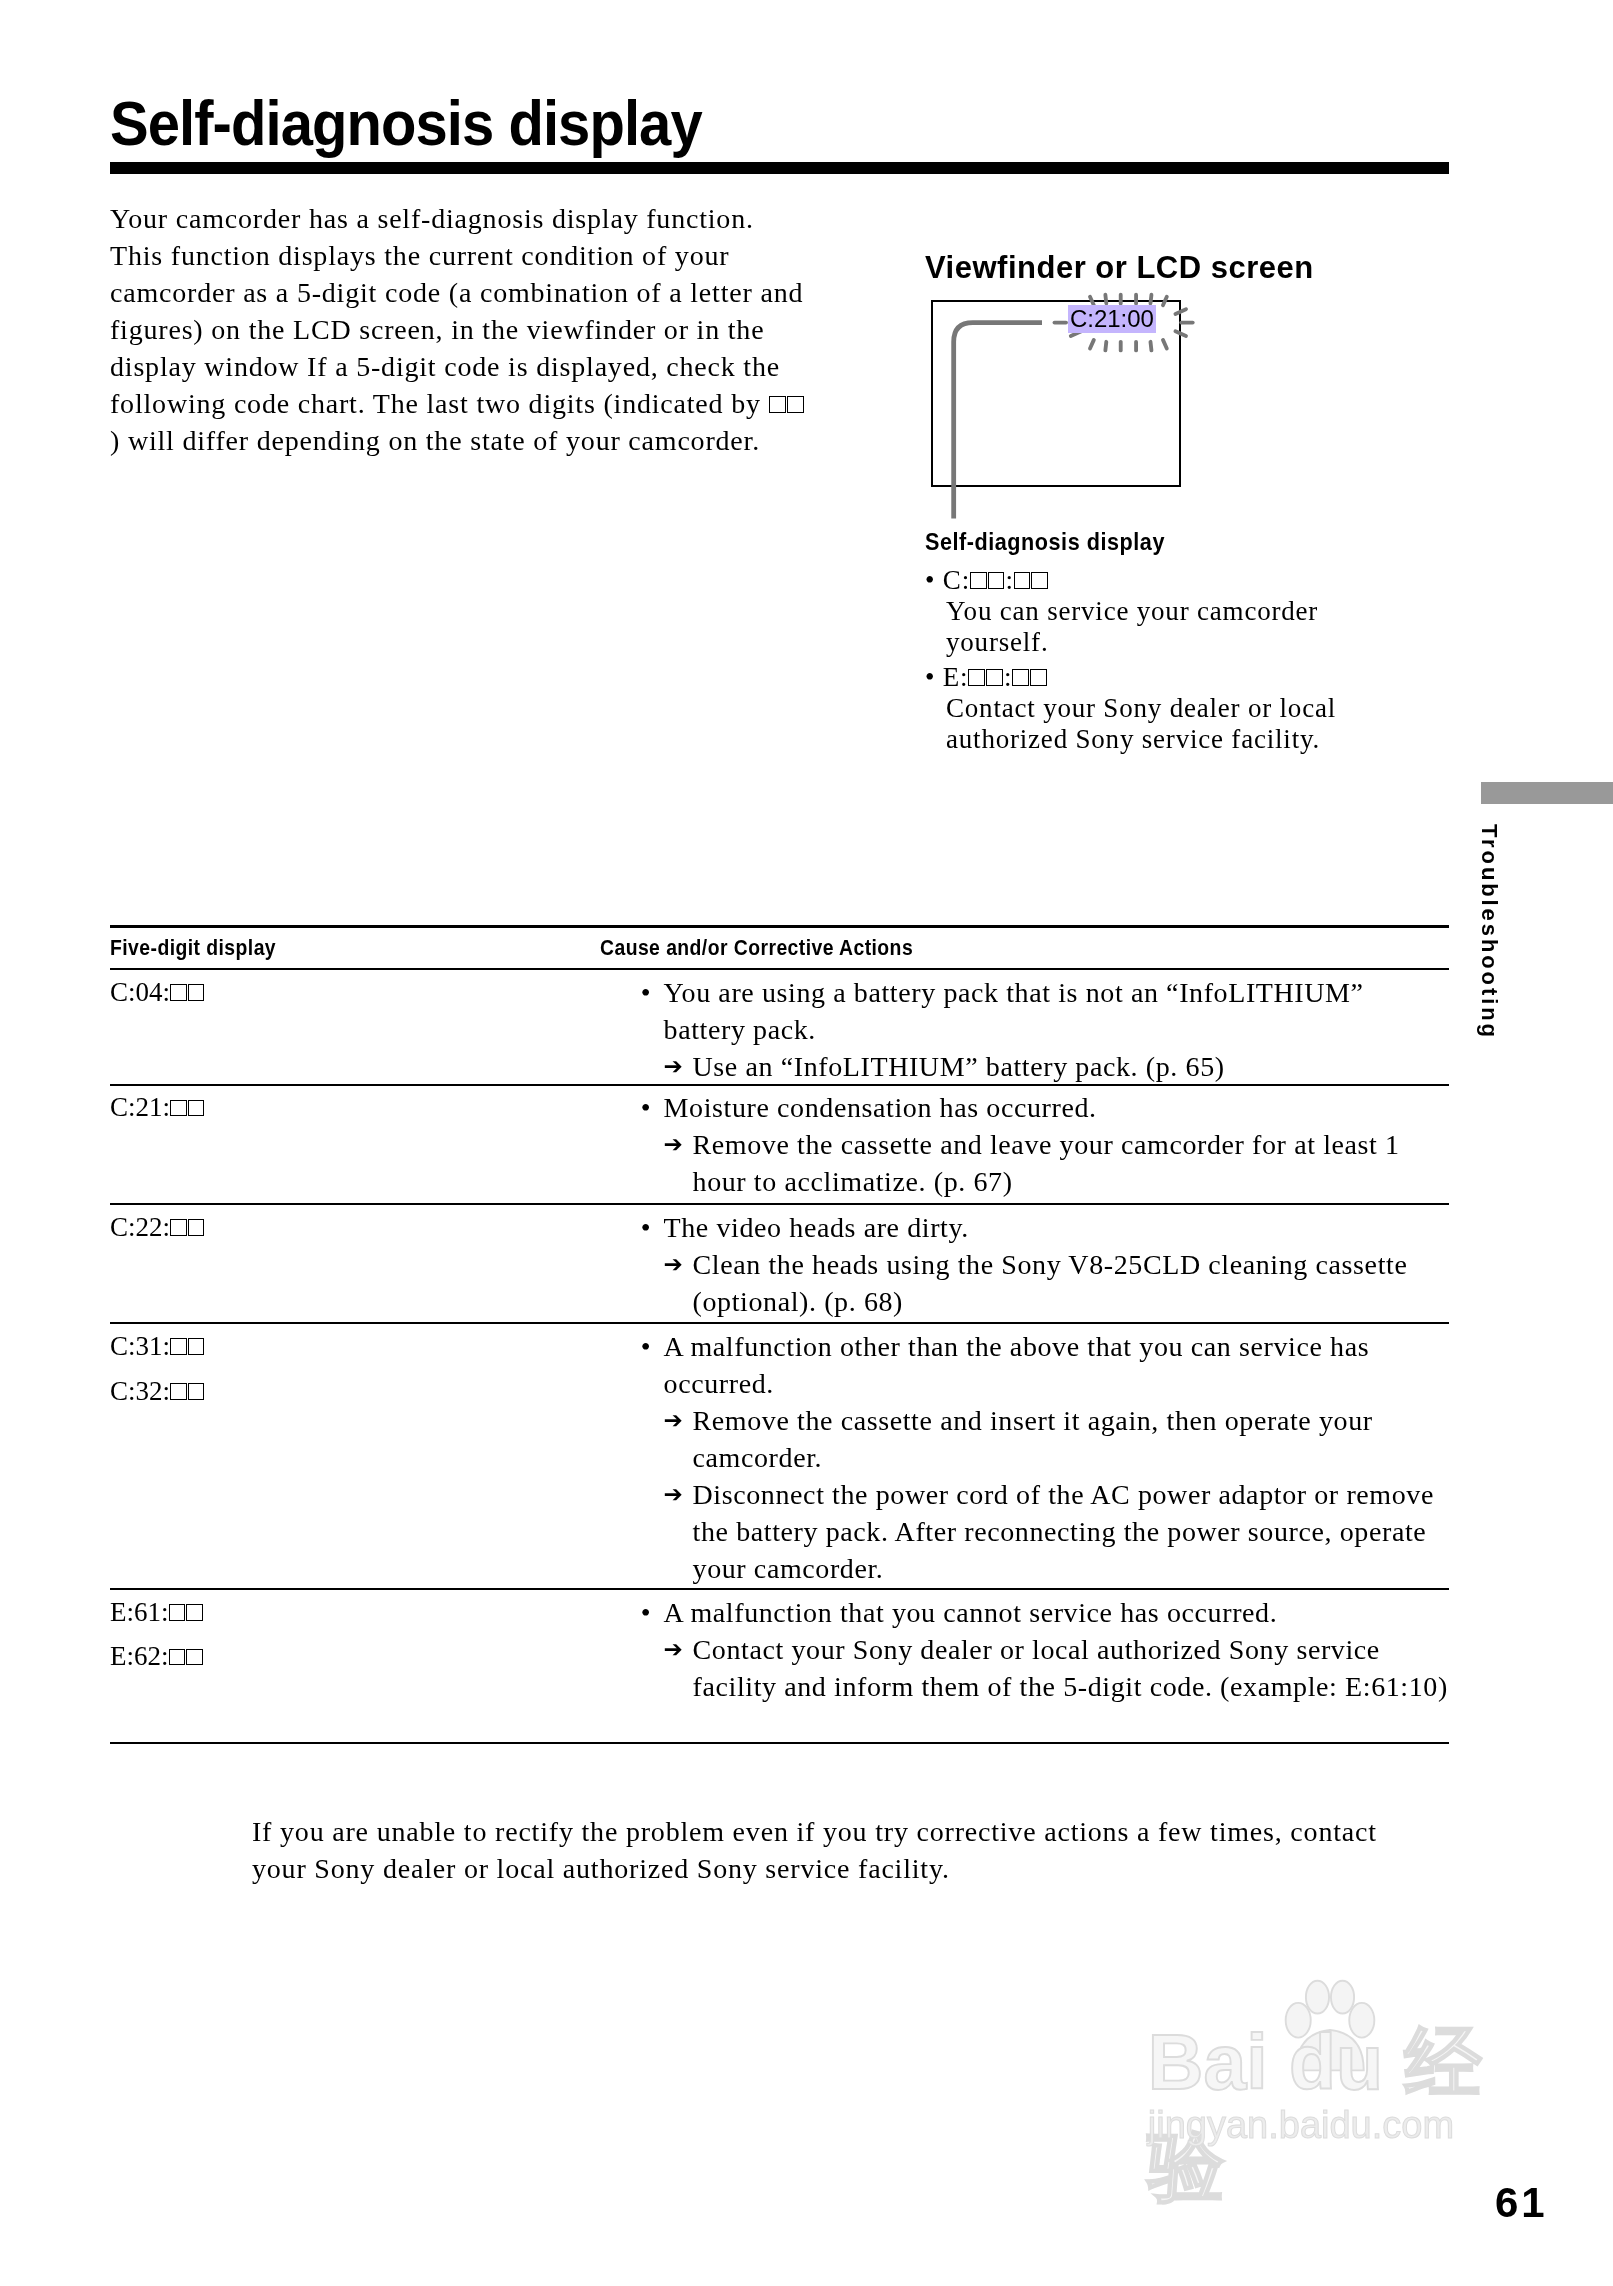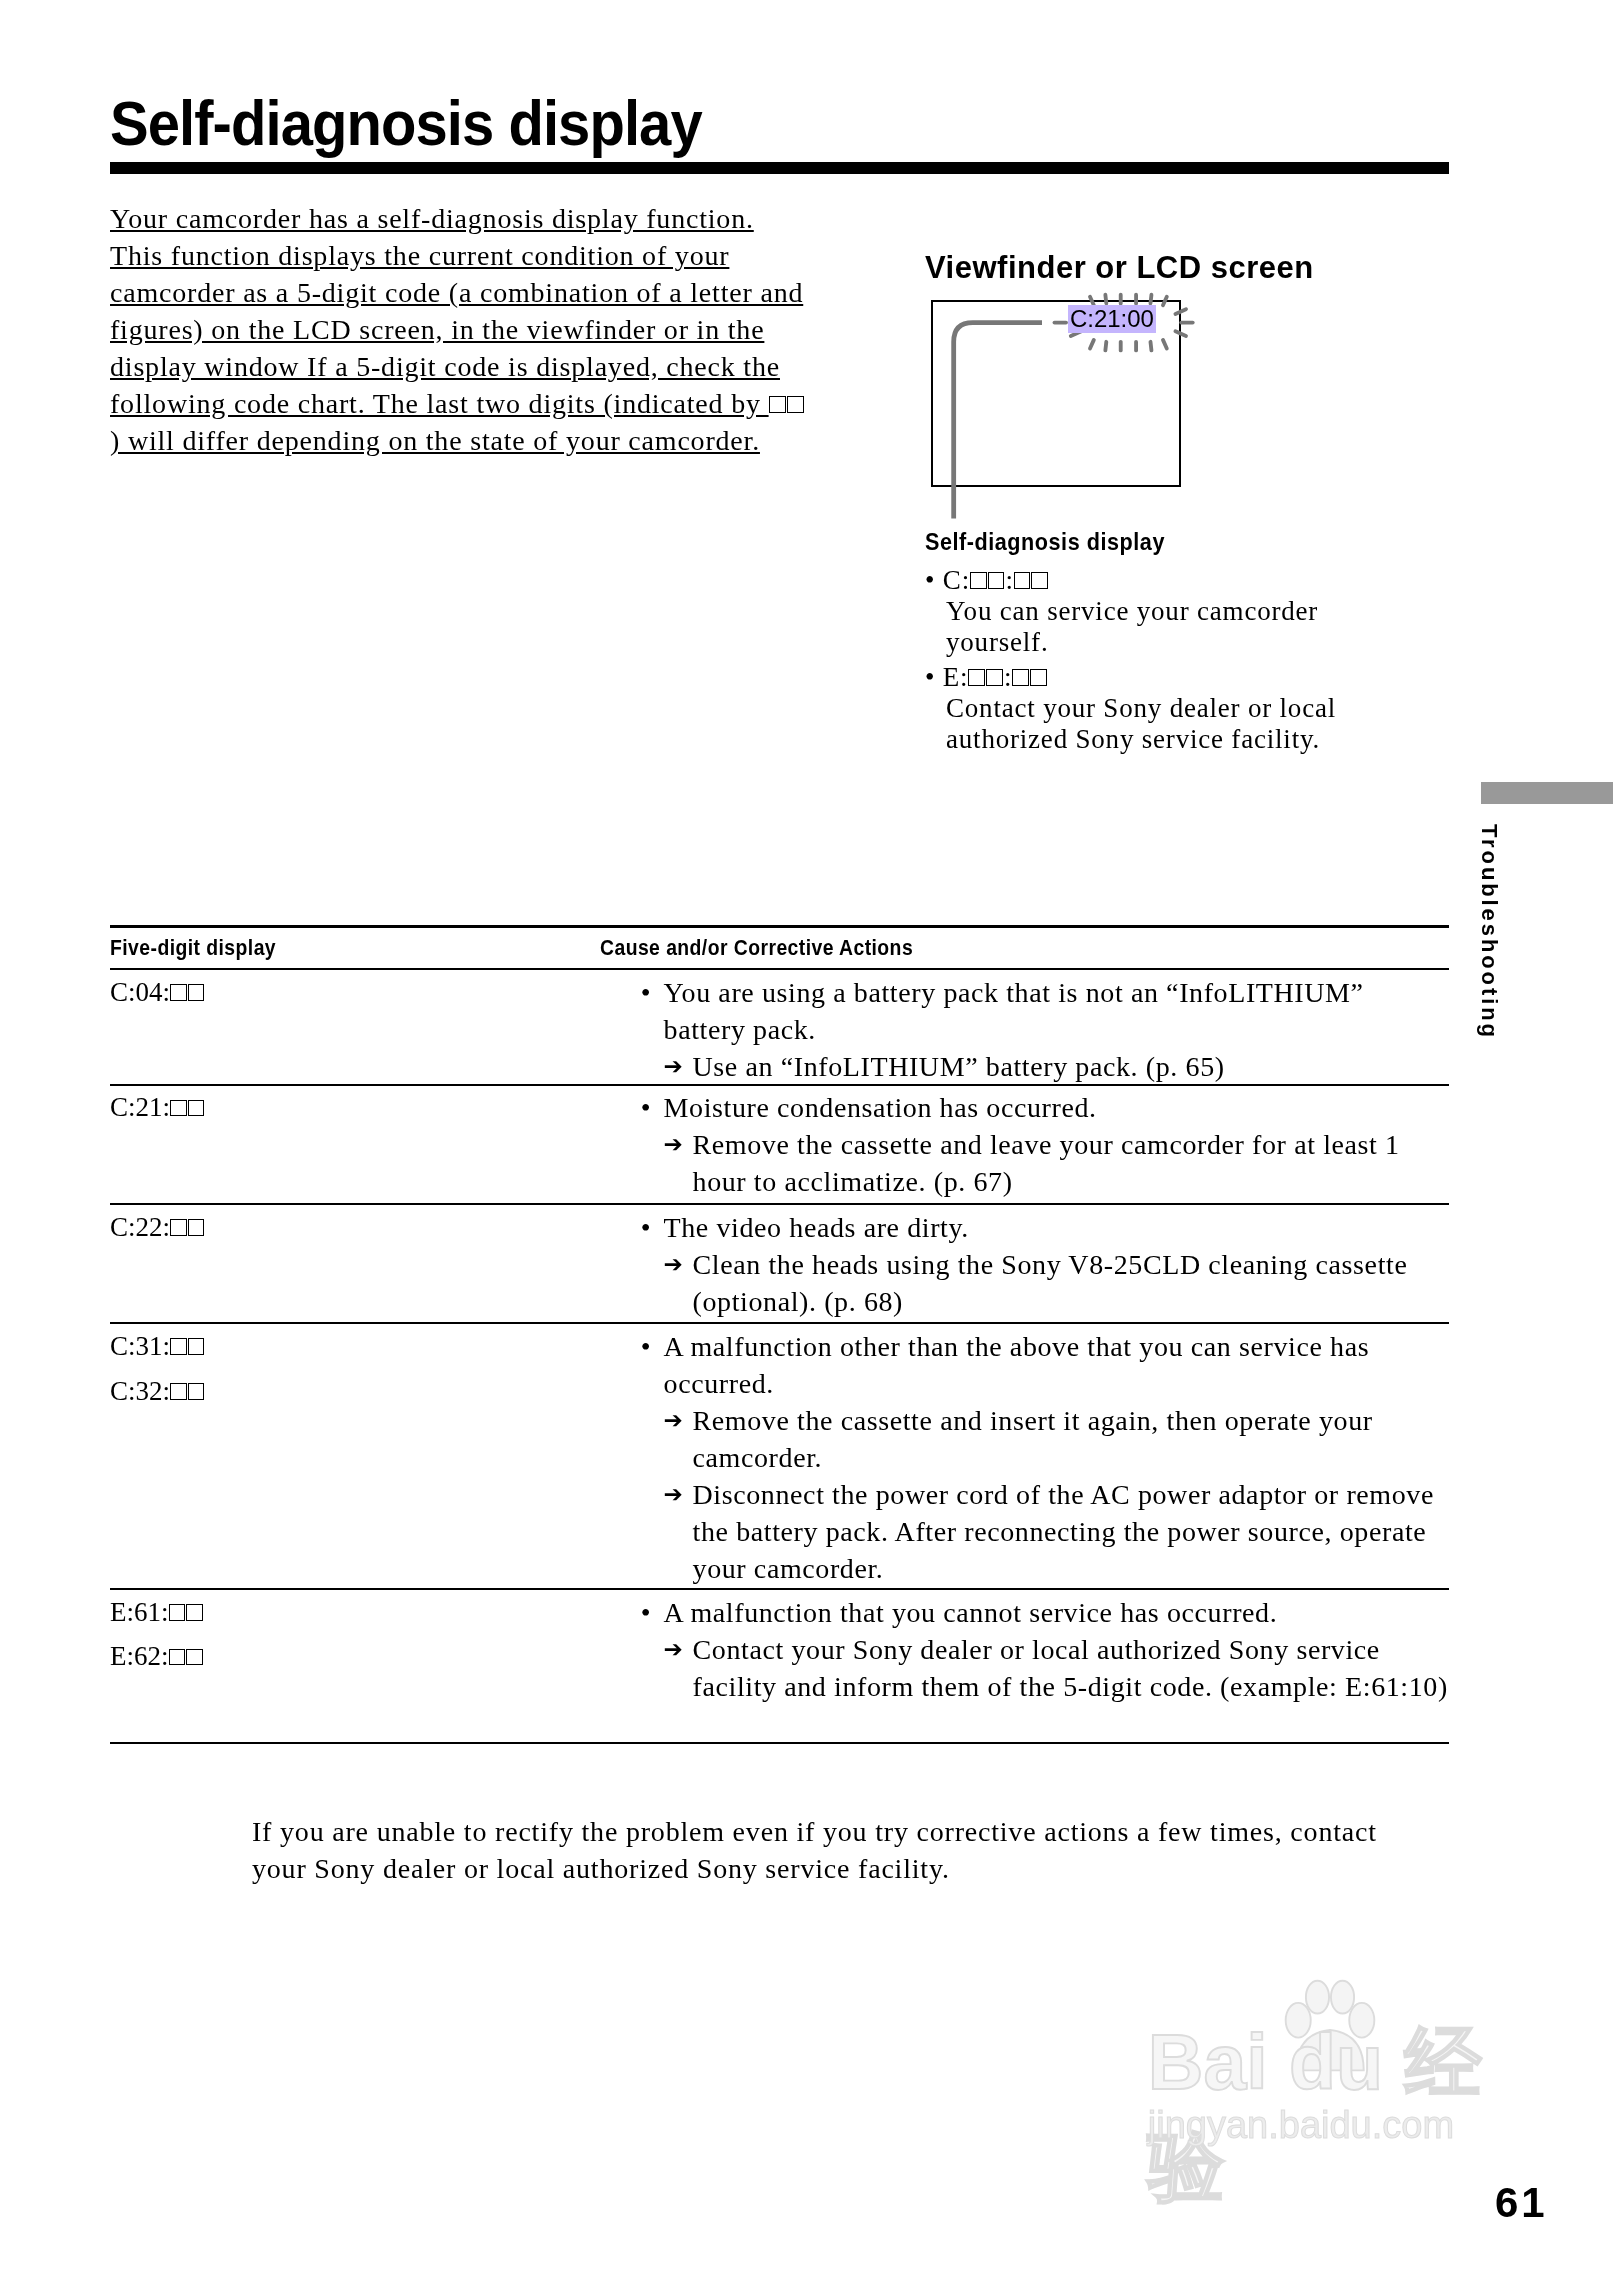--- a/index.html
+++ b/index.html
@@ -14,21 +14,21 @@
       font-family: "Liberation Sans", sans-serif;
       font-weight: bold; font-size: 63px; letter-spacing: -1px;
       line-height: 77px; transform: scaleX(0.92); transform-origin: left;
     }
     .title-rule { left: 110px; top: 162px; width: 1339px; height: 11.5px; background: #000; }
 
     .intro {
       left: 110px; top: 200px; width: 701px;
       font-size: 28px; line-height: 37px; letter-spacing: 0.8px;
     }
-    .intro p { margin: 0; text-decoration: underline; }
+    .intro p { margin: 0; }
     .box-glyph {
       display: inline-block; width: 0.62em; height: 0.62em;
       border: 1.9px solid #000; box-sizing: border-box; margin-right: 1px;
       vertical-align: baseline;
     }
 
     .vf-heading {
       left: 925px; top: 250px;
       font-family: "Liberation Sans", sans-serif; font-weight: bold;
       font-size: 31px; letter-spacing: 0.5px;

